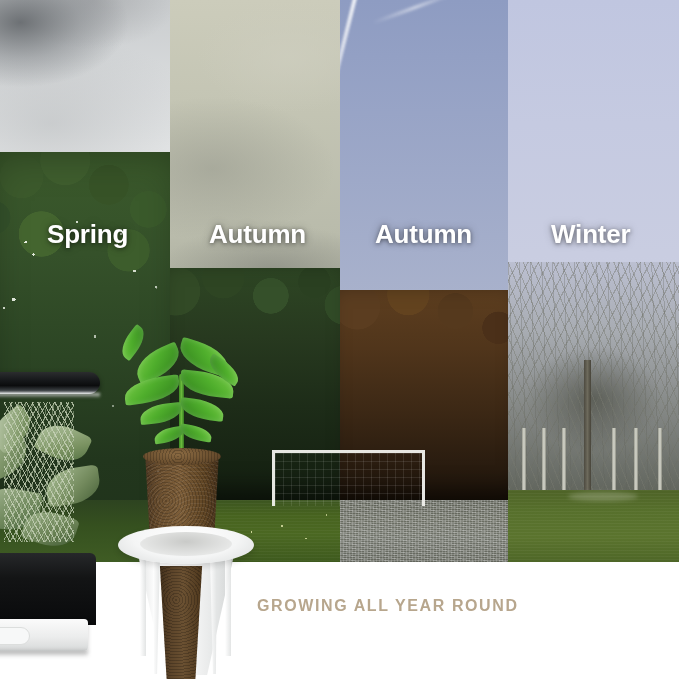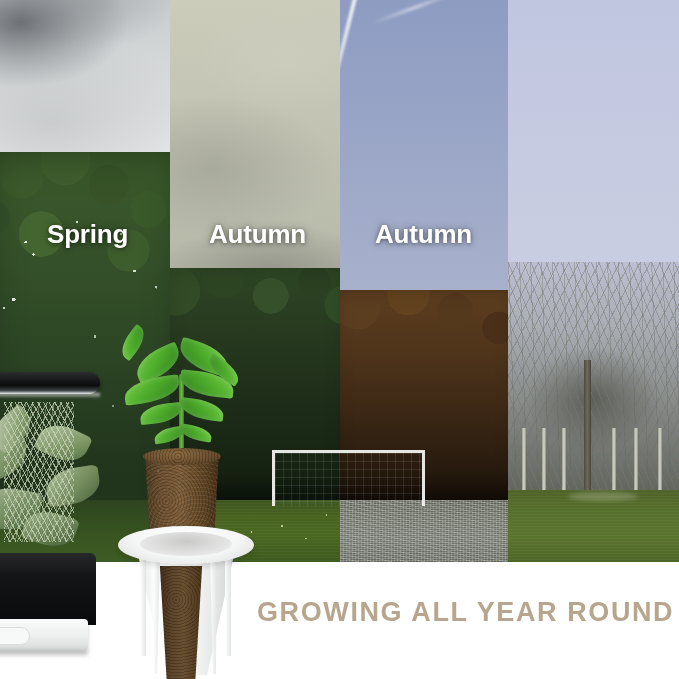--- a/index.html
+++ b/index.html
@@ -278,21 +278,21 @@
     top: 562px;
     height: 117px;
     background: #ffffff;
   }
 
   
   .tagline {
     position: absolute;
     left: 257px;
     top: 597px;
-    font-size: 27px;
+    font-size: 16px;
     font-weight: bold;
     letter-spacing: 1.6px;
     color: #b7a68d;
     white-space: nowrap;
   }
 
   
   .device {
     position: absolute;
     left: -6px;
@@ -506,20 +506,21 @@
 
   </div>
 
   <div class="goalpost">
     <div class="goal-net"></div>
   </div>
 
   <div class="label label-spring">Spring</div>
   <div class="label label-summer">Autumn</div>
   <div class="label label-autumn">Autumn</div>
+  <div class="label label-winter">Winter</div>
 
   <div class="white-band"></div>
 
   <div class="tagline">GROWING ALL YEAR ROUND</div>
 
   <div class="device">
     <div class="device-lamp-arm"></div>
     <div class="device-lamp-glow"></div>
 
     <div class="device-herbs">

